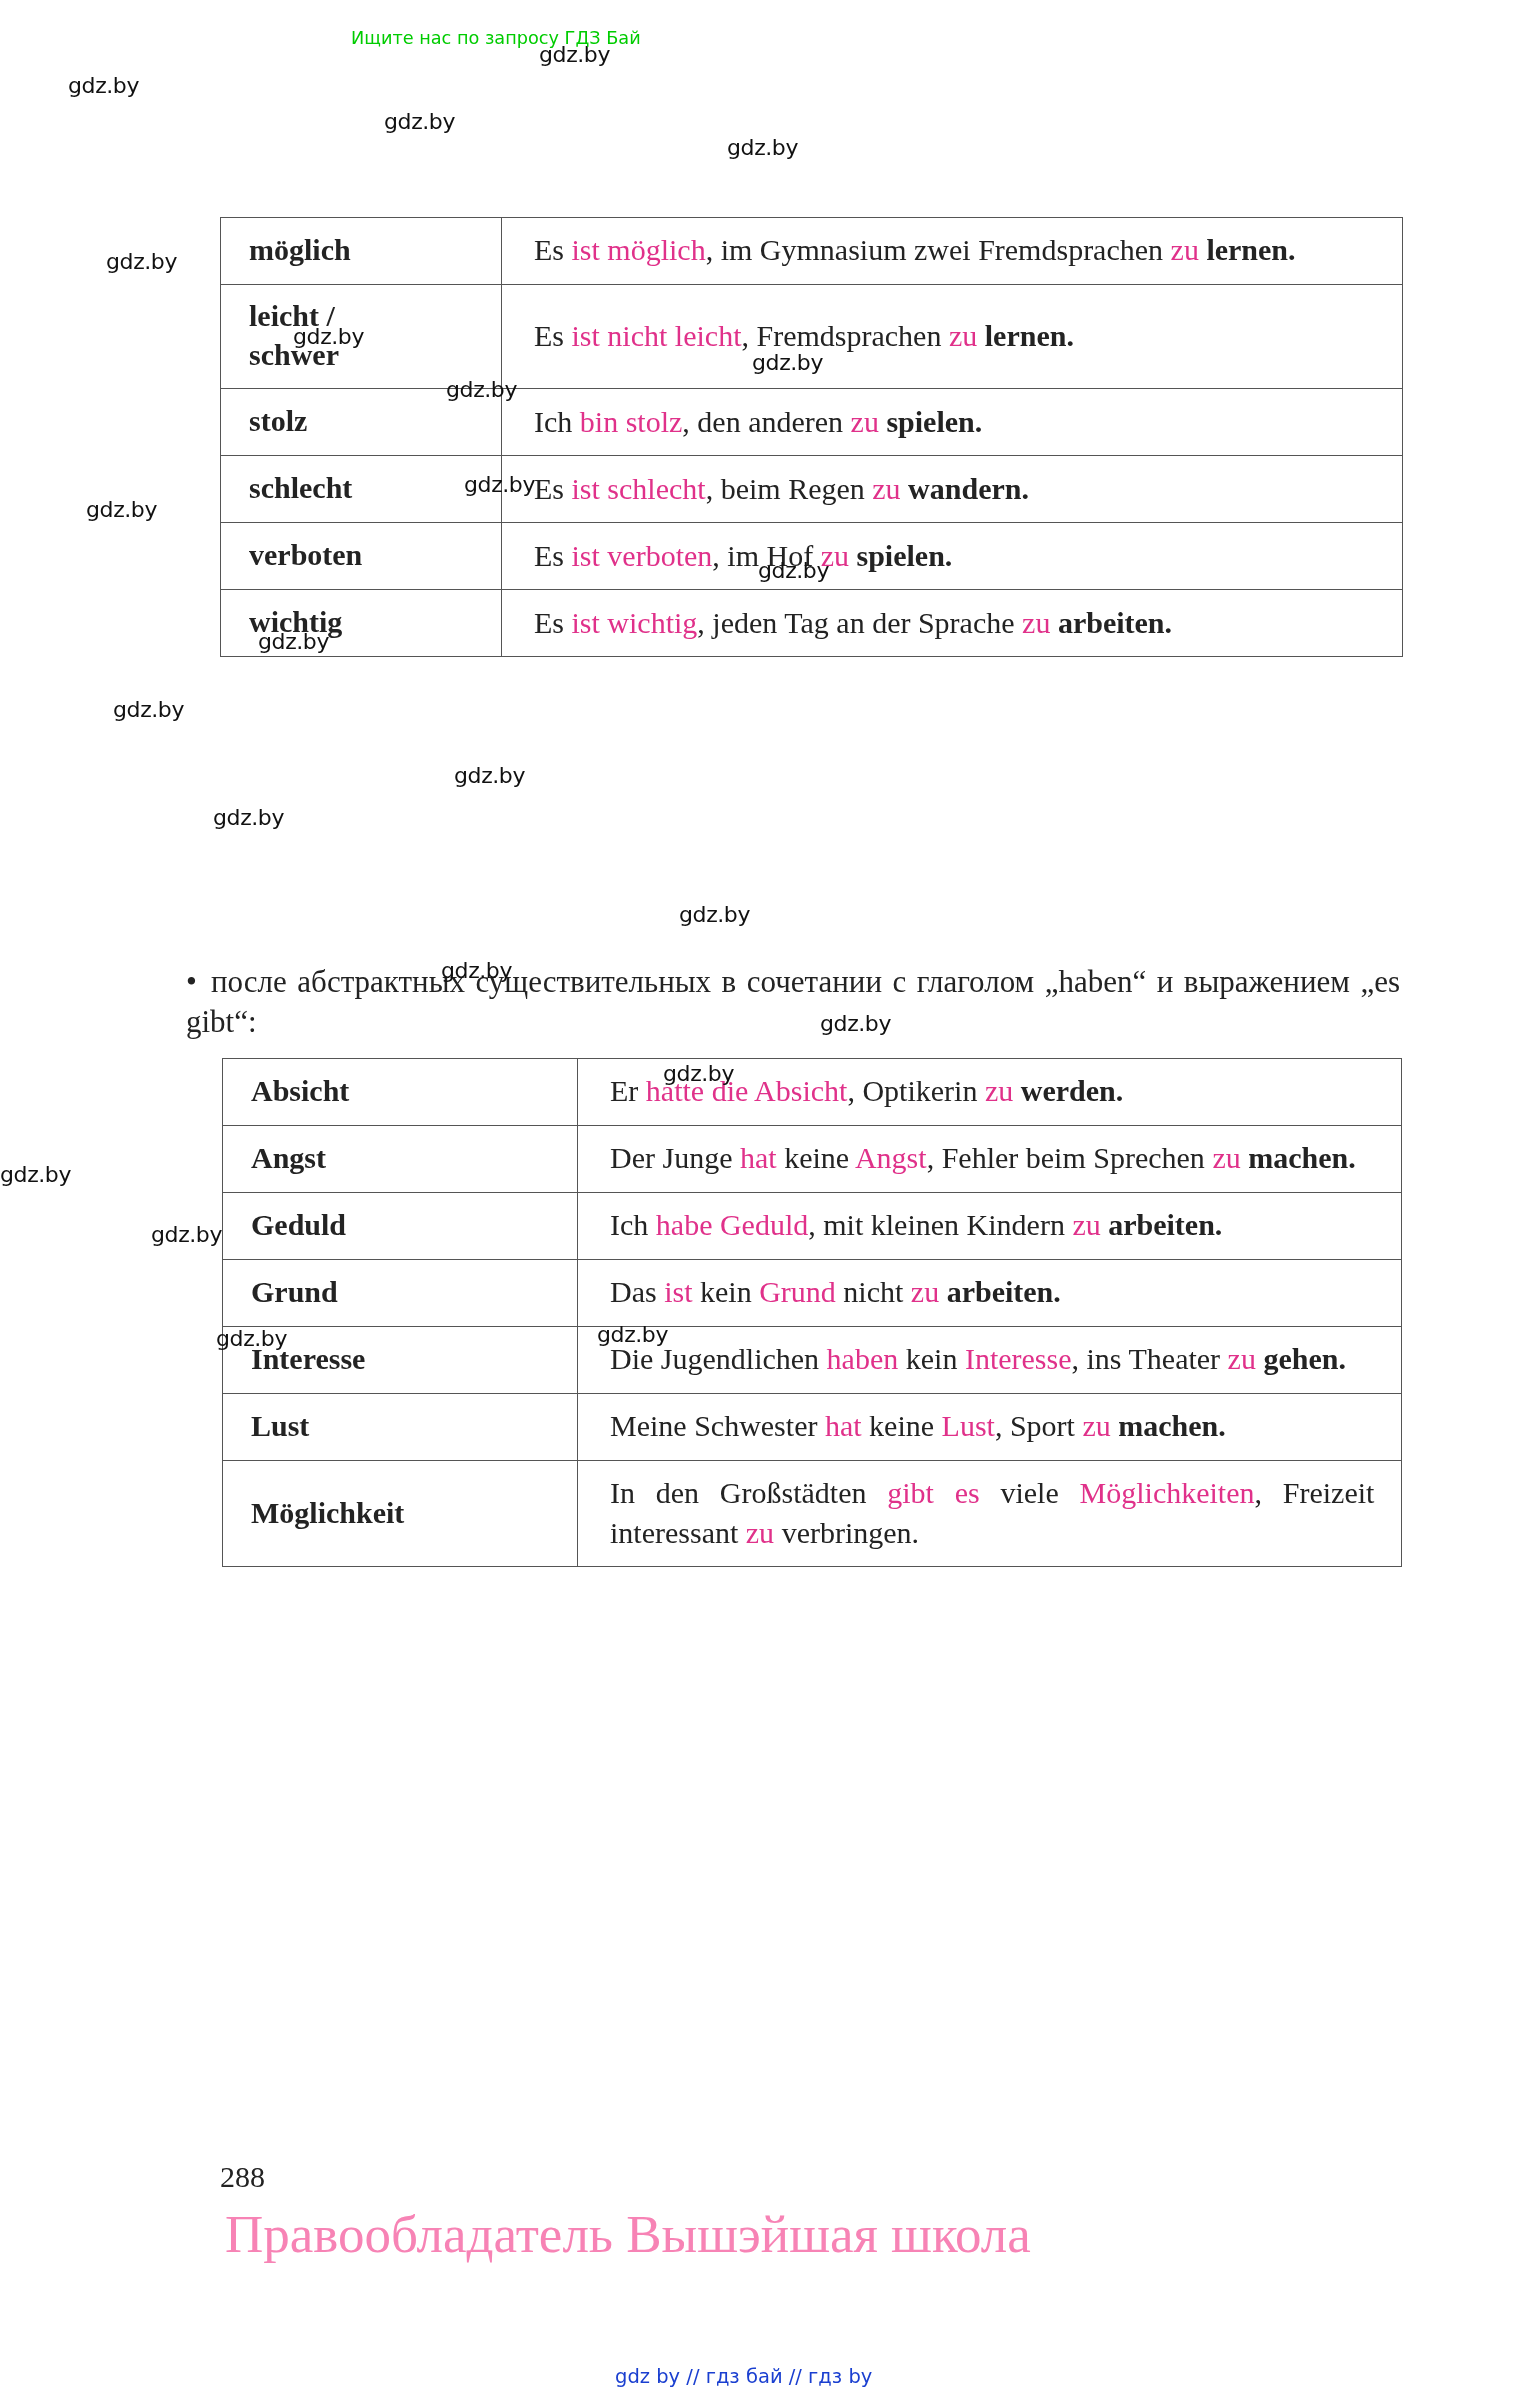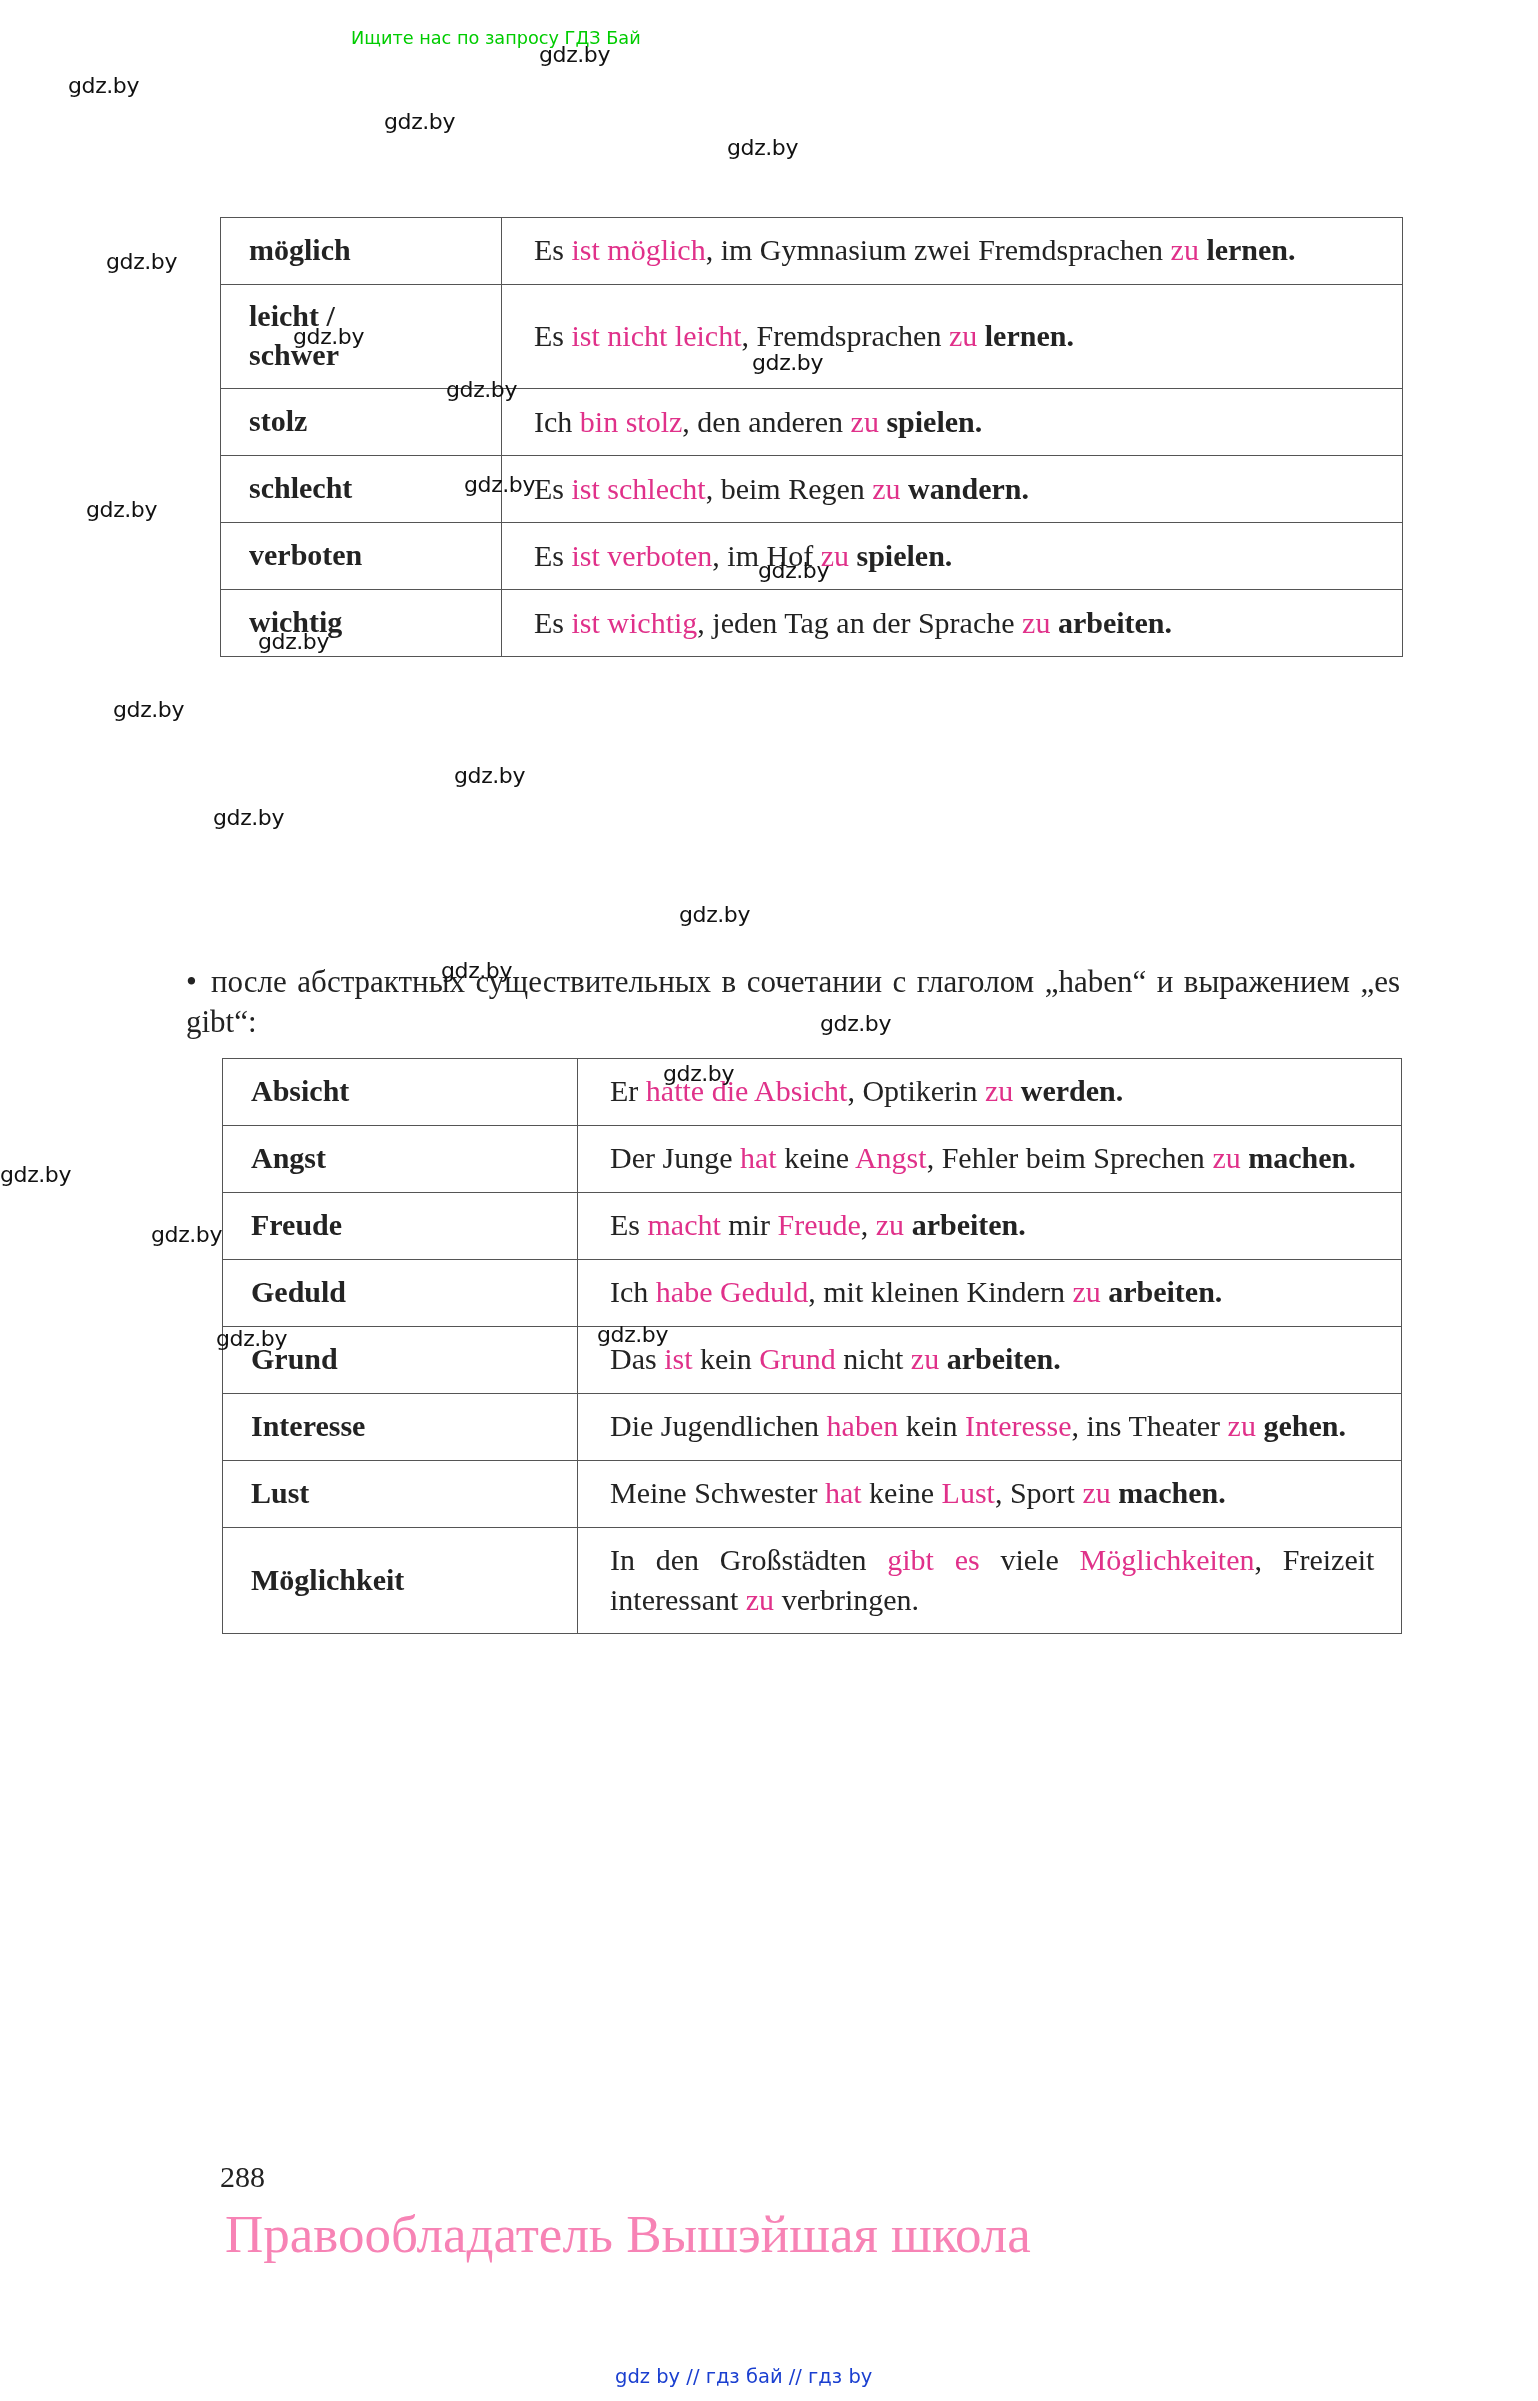--- a/index.html
+++ b/index.html
@@ -189,24 +189,20 @@
   <tbody id="table2-body">
       <tr>
         <td class="term">Absicht</td>
         <td class="sent"><span>Er </span><span class="pk">hatte die Absicht</span><span>, Optikerin </span><span class="pk">zu </span><span class="bd">werden.</span></td>
       </tr>
       <tr>
         <td class="term">Angst</td>
         <td class="sent"><span>Der Junge </span><span class="pk">hat </span><span>keine </span><span class="pk">Angst</span><span>, Fehler beim Sprechen </span><span class="pk">zu </span><span class="bd">machen.</span></td>
       </tr>
       <tr>
-        <td class="term">Freude</td>
-        <td class="sent"><span>Es </span><span class="pk">macht </span><span>mir </span><span class="pk">Freude</span><span>, </span><span class="pk">zu </span><span class="bd">arbeiten.</span></td>
-      </tr>
-      <tr>
         <td class="term">Geduld</td>
         <td class="sent"><span>Ich </span><span class="pk">habe Geduld</span><span>, mit kleinen Kindern </span><span class="pk">zu </span><span class="bd">arbeiten.</span></td>
       </tr>
       <tr>
         <td class="term">Grund</td>
         <td class="sent"><span>Das </span><span class="pk">ist </span><span>kein </span><span class="pk">Grund </span><span>nicht </span><span class="pk">zu </span><span class="bd">arbeiten.</span></td>
       </tr>
       <tr>
         <td class="term">Interesse</td>
         <td class="sent"><span>Die Jugendlichen </span><span class="pk">haben </span><span>kein </span><span class="pk">Interesse</span><span>, ins Theater </span><span class="pk">zu </span><span class="bd">gehen.</span></td>

